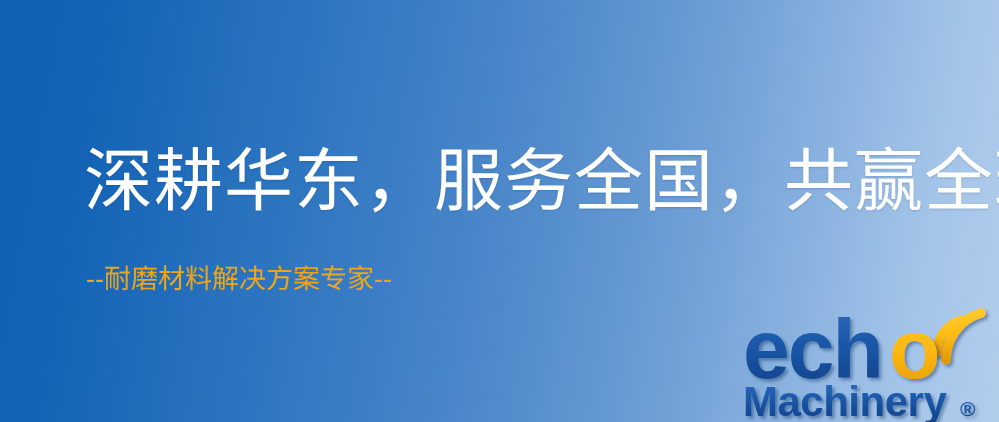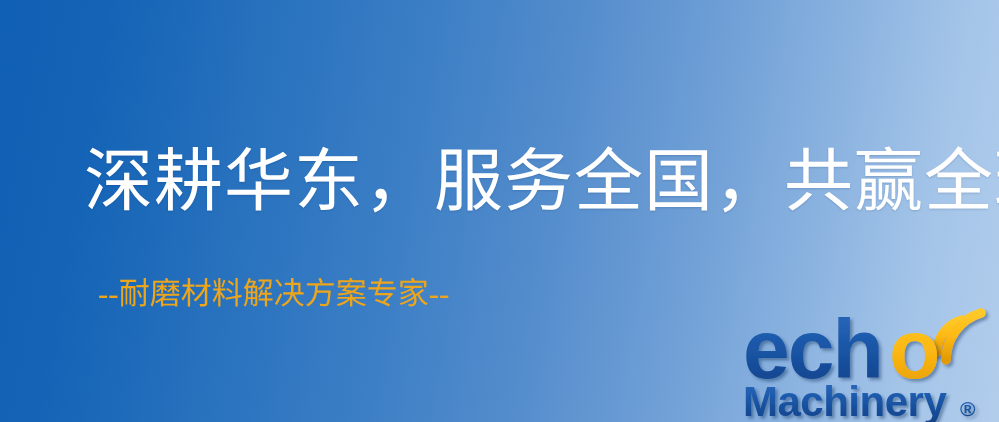--- a/index.html
+++ b/index.html
@@ -44,23 +44,23 @@
     white-space: nowrap;
     font-weight: 400;
     text-shadow: 0 1px 2px rgba(0, 40, 90, 0.18);
   }
 
   
   .subtitle {
     position: absolute;
     left: 86px;
     top: 266px;
-    margin: 12px;
-    font-family: Liberation Serif, serif;
-    font-size: 31px;
+    margin: 0;
+    font-family: Liberation Sans, sans-serif;
+    font-size: 27px;
     line-height: 1.0;
     letter-spacing: 0px;
     color: #eda51b;
     white-space: nowrap;
     font-weight: 400;
   }
 
   
   .logo {
     position: absolute;

